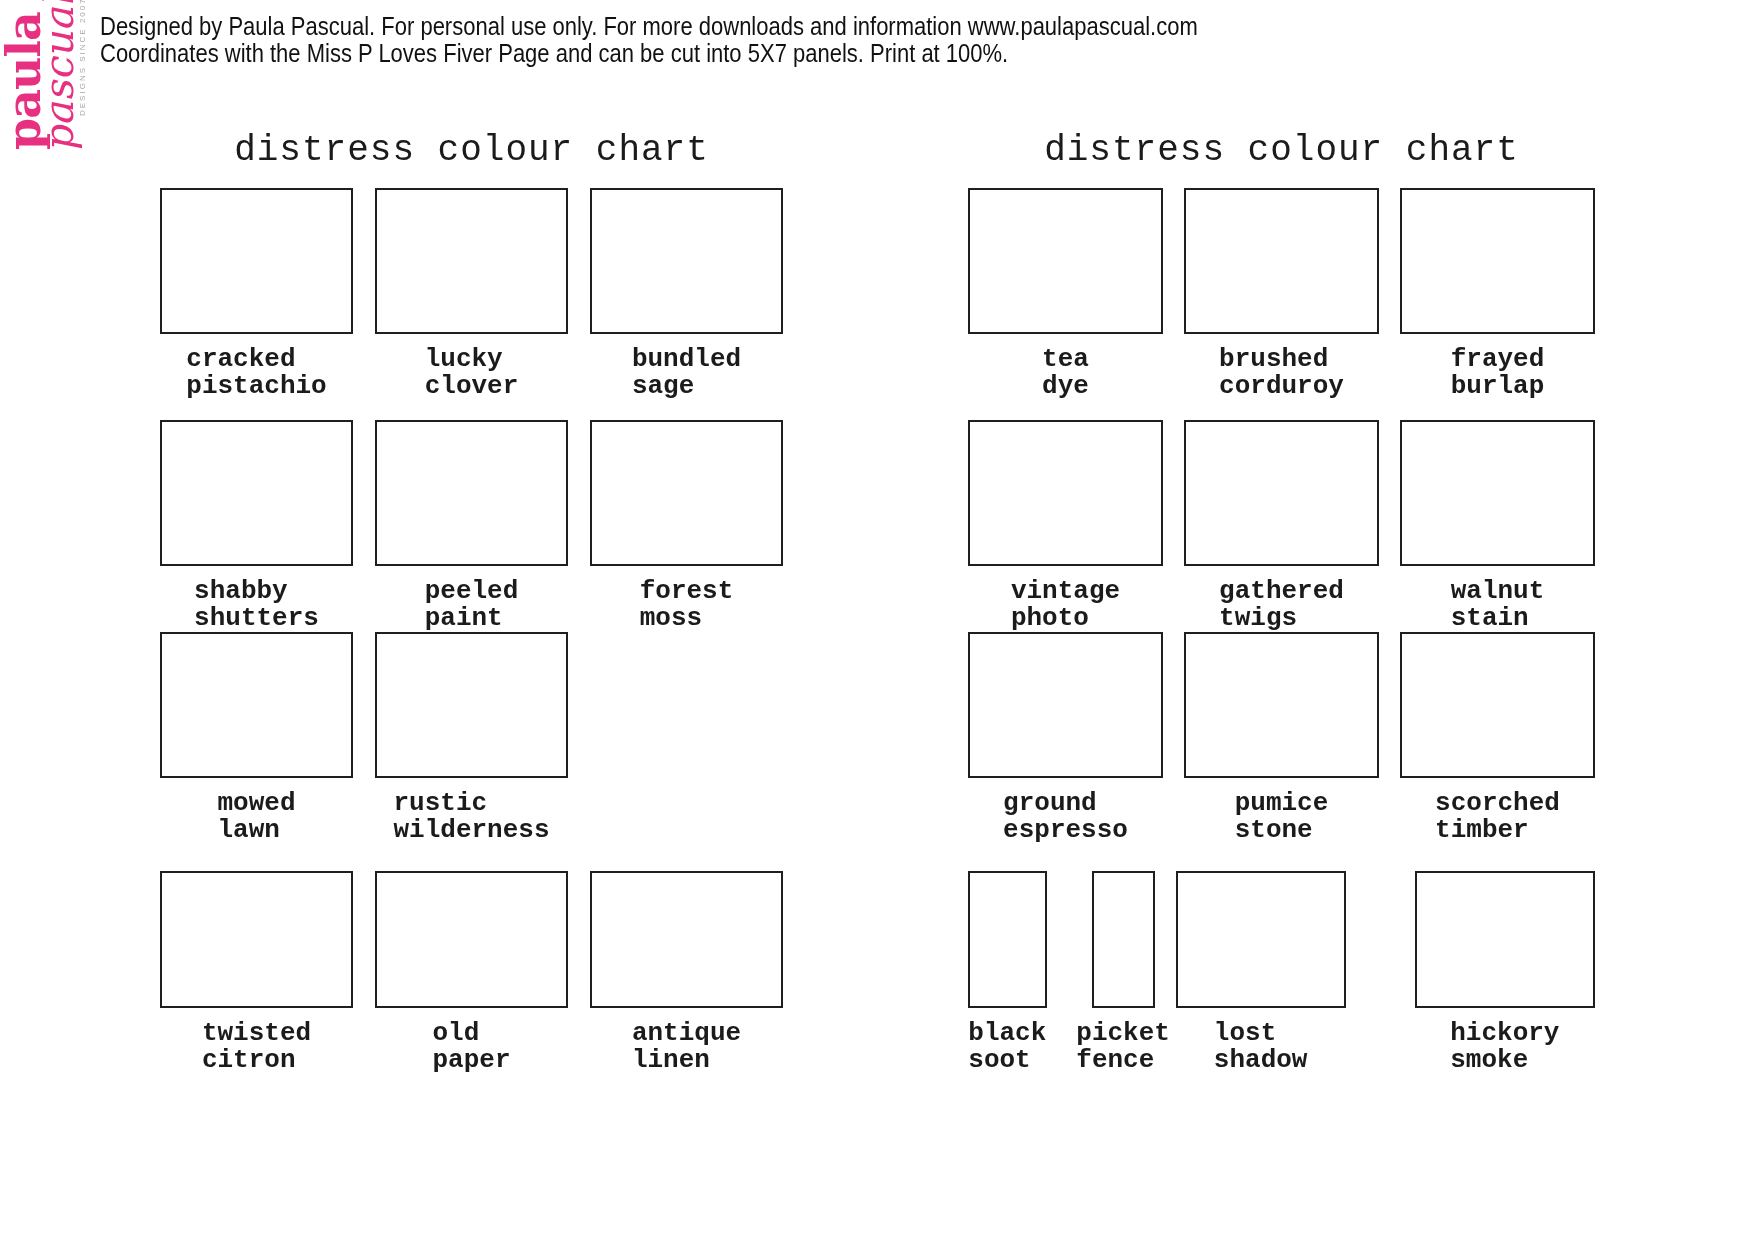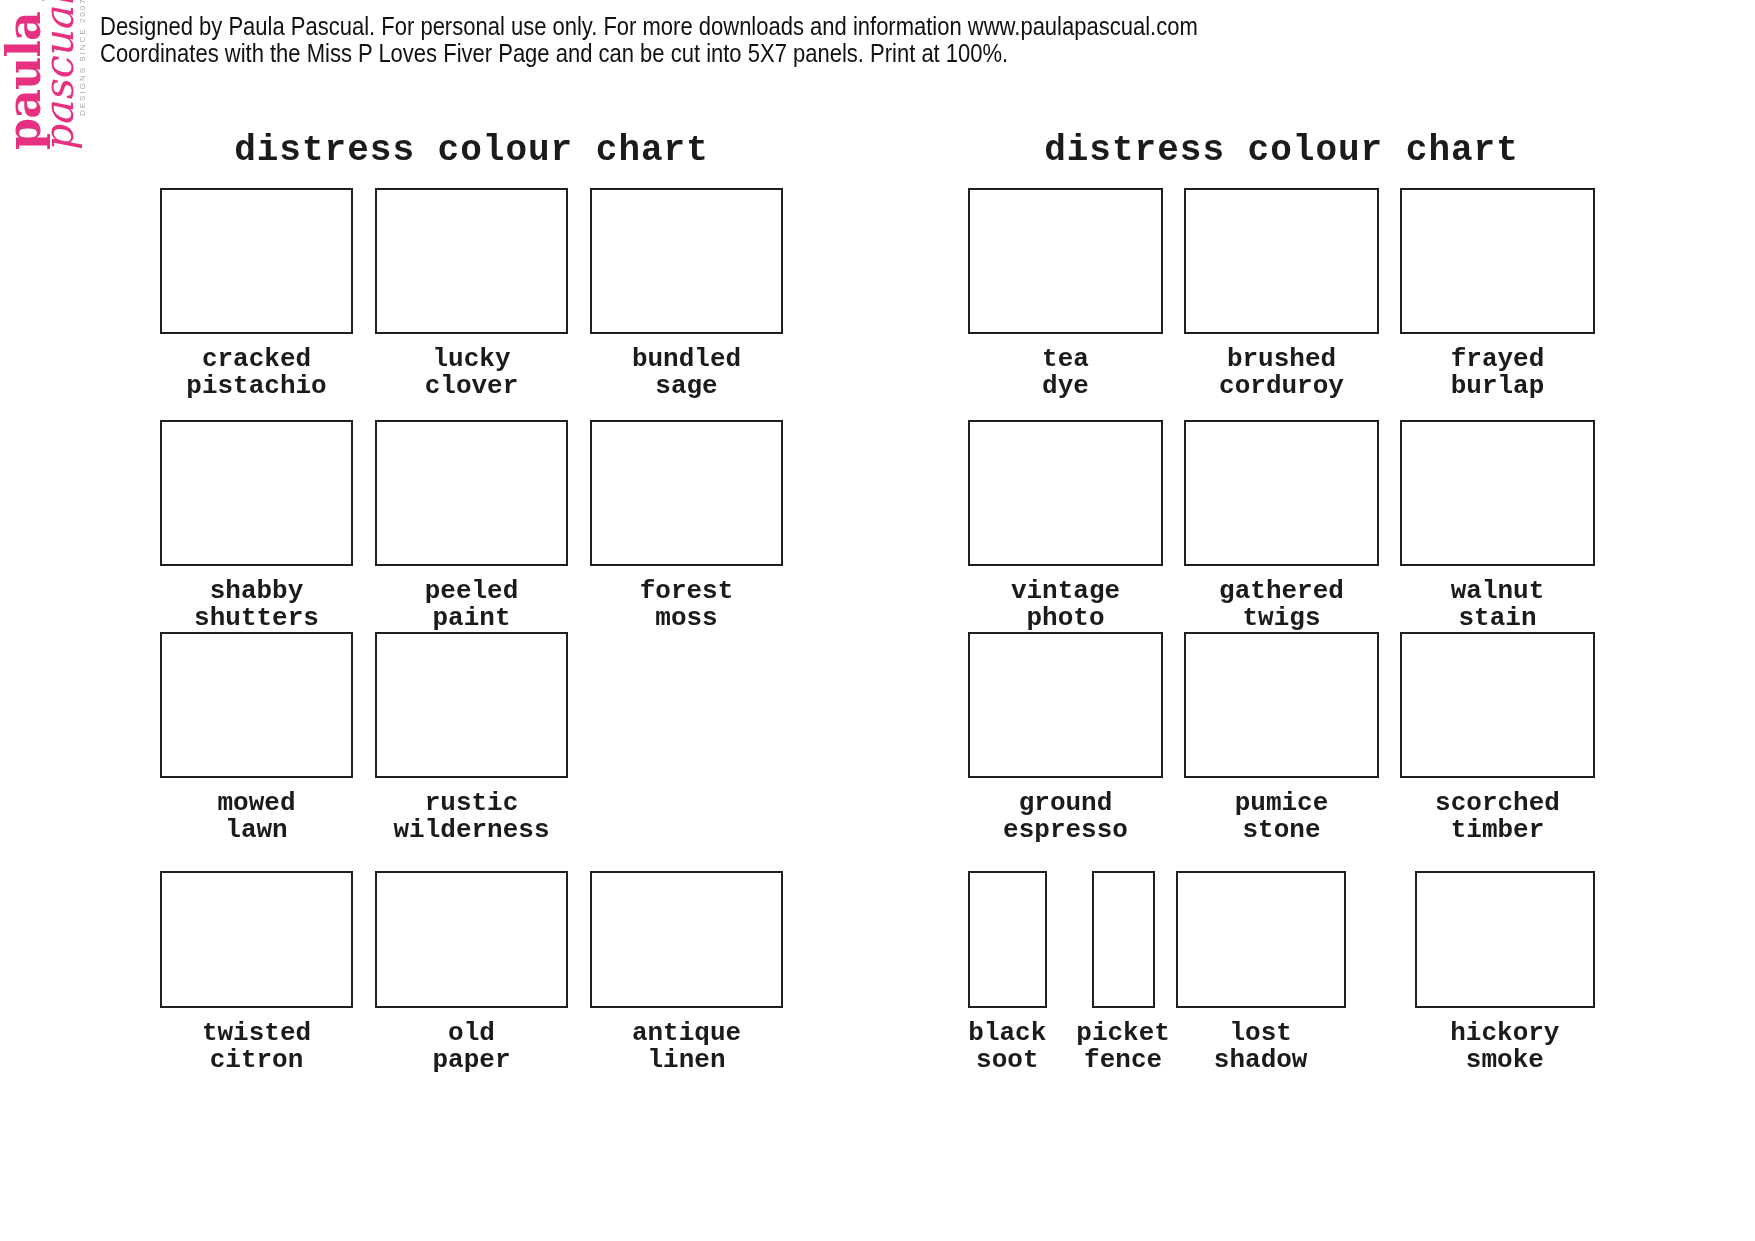--- a/index.html
+++ b/index.html
@@ -45,21 +45,21 @@
     white-space:nowrap;
   }
 
   
   .panel { position:absolute; top:128px; }
   .panel-left  { left:160px; width:623px; }
   .panel-right { left:968px; width:627px; }
 
   .panel-title {
     font-family:"Liberation Mono", monospace;
-    font-weight:bold; font-size:36px; line-height:46px;
+    font-weight:normal; font-size:36px; line-height:46px;
     letter-spacing:1px; text-align:center; color:#1b1b1b;
     margin-bottom:14px; white-space:nowrap;
   }
 
   .swatch-row { display:flex; gap:22px; }
   .panel-right .swatch-row { gap:21px; }
   .swatch-row.mb1 { margin-bottom:20px; }
   .swatch-row.mb2 { }
   .swatch-row.mb3 { margin-bottom:27px; }
 
@@ -68,21 +68,21 @@
   .cell .box {
     width:100%; height:146px;
     border:2px solid #1f1f1f; background:#ffffff;
   }
   .swatch-row.last .box { height:137px; }
 
   .cell .label {
     margin-top:12px;
     font-family:"Liberation Mono", monospace;
     font-weight:bold; font-size:26px; line-height:27px;
-    color:#1b1b1b; text-align:center; white-space:nowrap;
+    color:#1b1b1b; text-align:left; white-space:nowrap;
   }
 
   
   .cell.w-n1 { width:85px; }
   .cell.w-n2 { width:87px;padding-left:24px; }
   .cell.w-b3 { width:184px; }
   .cell.w-b4 { width:195px;margin-left:48px; }
 </style>
 </head>
 <body>

